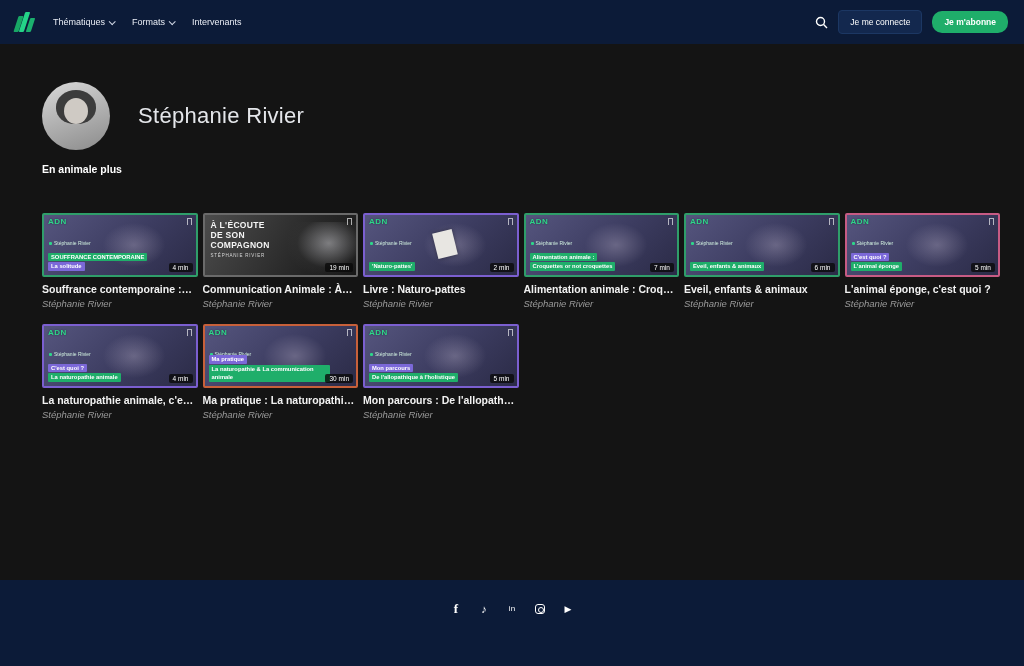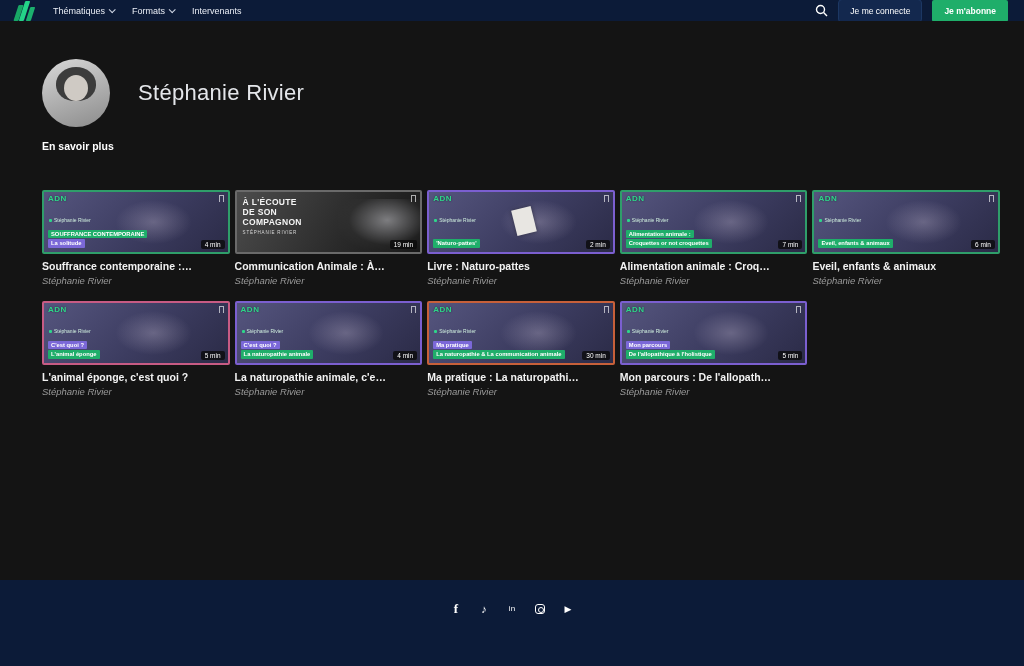--- a/index.html
+++ b/index.html
@@ -6,40 +6,40 @@
   html,body { width:1024px; height:666px; overflow:hidden; }
   body {
     font-family:"Liberation Sans", sans-serif;
     background:#141414;
     display:flex; flex-direction:column;
     color:#eee;
   }
 
   
   .navbar {
-    height:21px; background:#0c1b38; display:flex; align-items:center;
+    height:44px; background:#0c1b38; display:flex; align-items:center;
     padding:0 16px; flex:0 0 auto;
   }
   .logo { display:flex; align-items:flex-end; gap:1px; margin-right:20px; cursor:pointer; }
   .logo i { display:block; width:5px; background:#21c57a; transform:skewX(-18deg); border-radius:1px; }
   .logo i:nth-child(1){ height:16px; background:#18a765;}
   .logo i:nth-child(2){ height:20px; background:#24d488;}
   .logo i:nth-child(3){ height:14px; background:#1bb06e;}
   .nav-items { display:flex; align-items:center; gap:18px; }
   .nav-item { font-size:9px; color:#e8ecf4; display:flex; align-items:center; gap:4px; cursor:pointer; }
   .chev { width:5px; height:5px; border-right:1.2px solid #cfd6e4; border-bottom:1.2px solid #cfd6e4; transform:rotate(45deg) translateY(-1px); }
   .nav-right { margin-left:auto; display:flex; align-items:center; gap:10px; }
   .search-btn { cursor:pointer; display:flex; align-items:center; }
   .btn-login {
     background:#13284e; color:#fff; font-size:8.5px; padding:6px 11px;
     border-radius:4px; cursor:pointer; border:1px solid #1c3763;
   }
   .btn-subscribe {
     background:#1fae6a; color:#fff; font-size:8.5px; font-weight:bold;
-    padding:6px 12px; border-radius:2px; cursor:pointer;
+    padding:6px 12px; border-radius:10px; cursor:pointer;
   }
 
   
   main { flex:1 1 auto; padding:38px 24px 0 42px; background:#141414; }
   .profile-head { display:flex; align-items:center; gap:28px; }
   .avatar {
     width:68px; height:68px; border-radius:50%; overflow:hidden; flex:0 0 auto;
     background:linear-gradient(160deg,#d9d9d9 0%,#b5b5b5 45%,#8b8b8b 100%);
     position:relative;
   }
@@ -50,21 +50,21 @@
   .avatar::after { 
     content:""; position:absolute; left:22px; top:16px; width:24px; height:26px;
     border-radius:50%; background:#cfcac4;
   }
   .profile-name { font-size:22px; font-weight:400; color:#e4e6ea; letter-spacing:0.3px; }
   .profile-sub { margin-top:22px; font-size:10.5px; color:#e3e3e3; }
   .profile-more { margin-top:13px; font-size:10.5px; font-weight:bold; color:#fff; cursor:pointer; }
 
   
   .grid {
-    margin-top:38px; display:grid; grid-template-columns:repeat(5,1fr);
+    margin-top:38px; display:grid; grid-template-columns:repeat(6,1fr);
     column-gap:5px; row-gap:15px;
   }
   .card { cursor:pointer; min-width:0; }
   .thumb {
     position:relative; height:64px; border-radius:2px; overflow:hidden;
     border:2px solid #555;
     background:linear-gradient(135deg,#55557e 0%,#3c3c60 55%,#2b2b47 100%);
   }
   .thumb::after { 
     content:""; position:absolute; right:18%; top:10%; width:45%; height:80%;
@@ -165,21 +165,21 @@
     <span class="btn-login">Je me connecte</span>
     <span class="btn-subscribe">Je m'abonne</span>
   </div>
 </header>
 
 <main>
   <div class="profile-head">
     <div class="avatar"></div>
     <div class="profile-name">Stéphanie Rivier</div>
   </div>
-  <div class="profile-more">En savoir plus</div>
+  <div class="profile-more">En animale plus</div>
 
   <div class="grid">
 
     <div class="card">
       <div class="thumb b-green">
         <span class="adn-mark">ADN</span>
         <span class="bm"></span>
         <span class="nametag">Stéphanie Rivier</span>
         <div class="caps">
           <span class="cap g">SOUFFRANCE CONTEMPORAINE</span>

